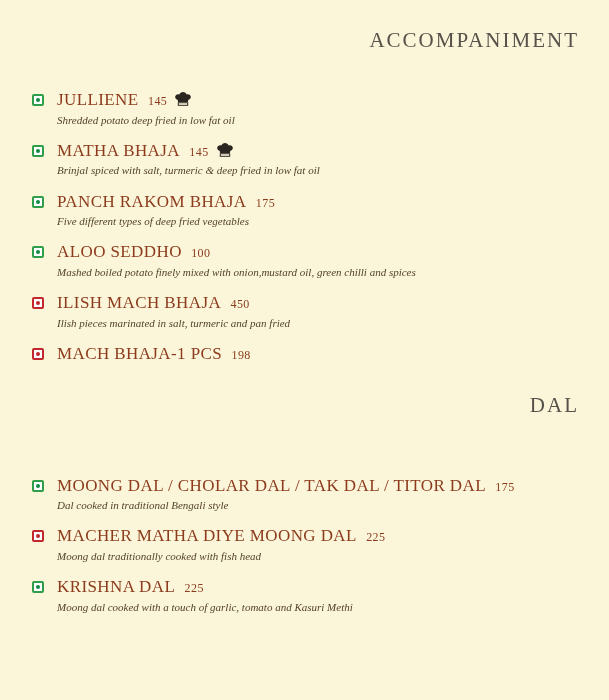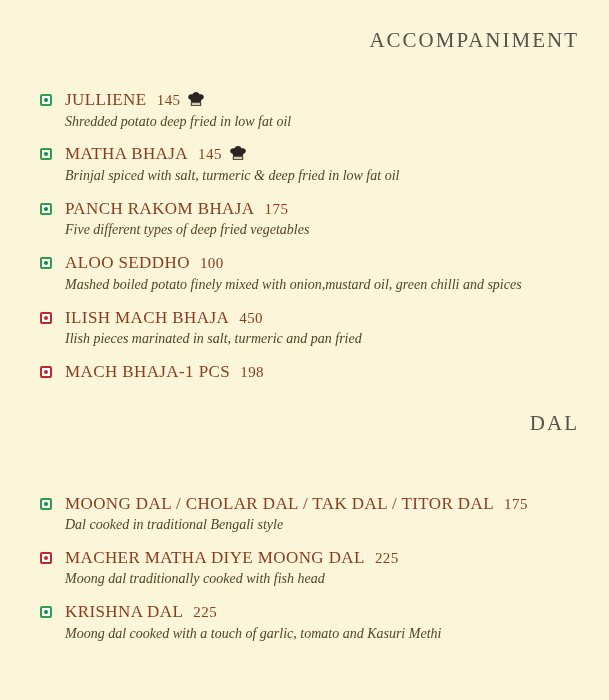--- a/index.html
+++ b/index.html
@@ -10,21 +10,21 @@
     width: 609px;
     height: 700px;
     background: #fbf5d9;
     font-family: "Liberation Serif", serif;
     overflow: hidden;
   }
   .page {
     box-sizing: border-box;
     width: 609px;
     height: 656px;
-    padding: 28px 30px 20px 40px;
+    padding: 28px 30px 20px 32px;
   }
   .section-title {
     text-align: right;
     color: #56514a;
     font-size: 21px;
     letter-spacing: 2px;
     font-weight: normal;
     margin: 0;
     line-height: 1.15;
   }
@@ -65,35 +65,35 @@
   .indicator.nonveg { border: 2px solid #c1272d; background: #ffffff; }
   .indicator.nonveg .dot { background: #c1272d; }
   .item-title {
     color: #8c3b1d;
     font-size: 17px;
     letter-spacing: 0.4px;
     line-height: 1.15;
     white-space: nowrap;
   }
   .item-price {
-    font-size: 15px;
+    font-size: 12px;
     font-variant-numeric: oldstyle-nums;
     margin-left: 6px;
   }
   .chef-hat {
     display: inline-block;
     vertical-align: -2px;
     margin-left: 7px;
     width: 18px;
     height: 16px;
   }
   .item-desc {
     color: #534428;
     font-style: italic;
-    font-size: 14px;
+    font-size: 11px;
     line-height: 1.2;
     margin: 4px 0 0 25px;
   }
 </style>
 </head>
 <body>
 
 <div class="page">
   <div>
   <div class="section">

